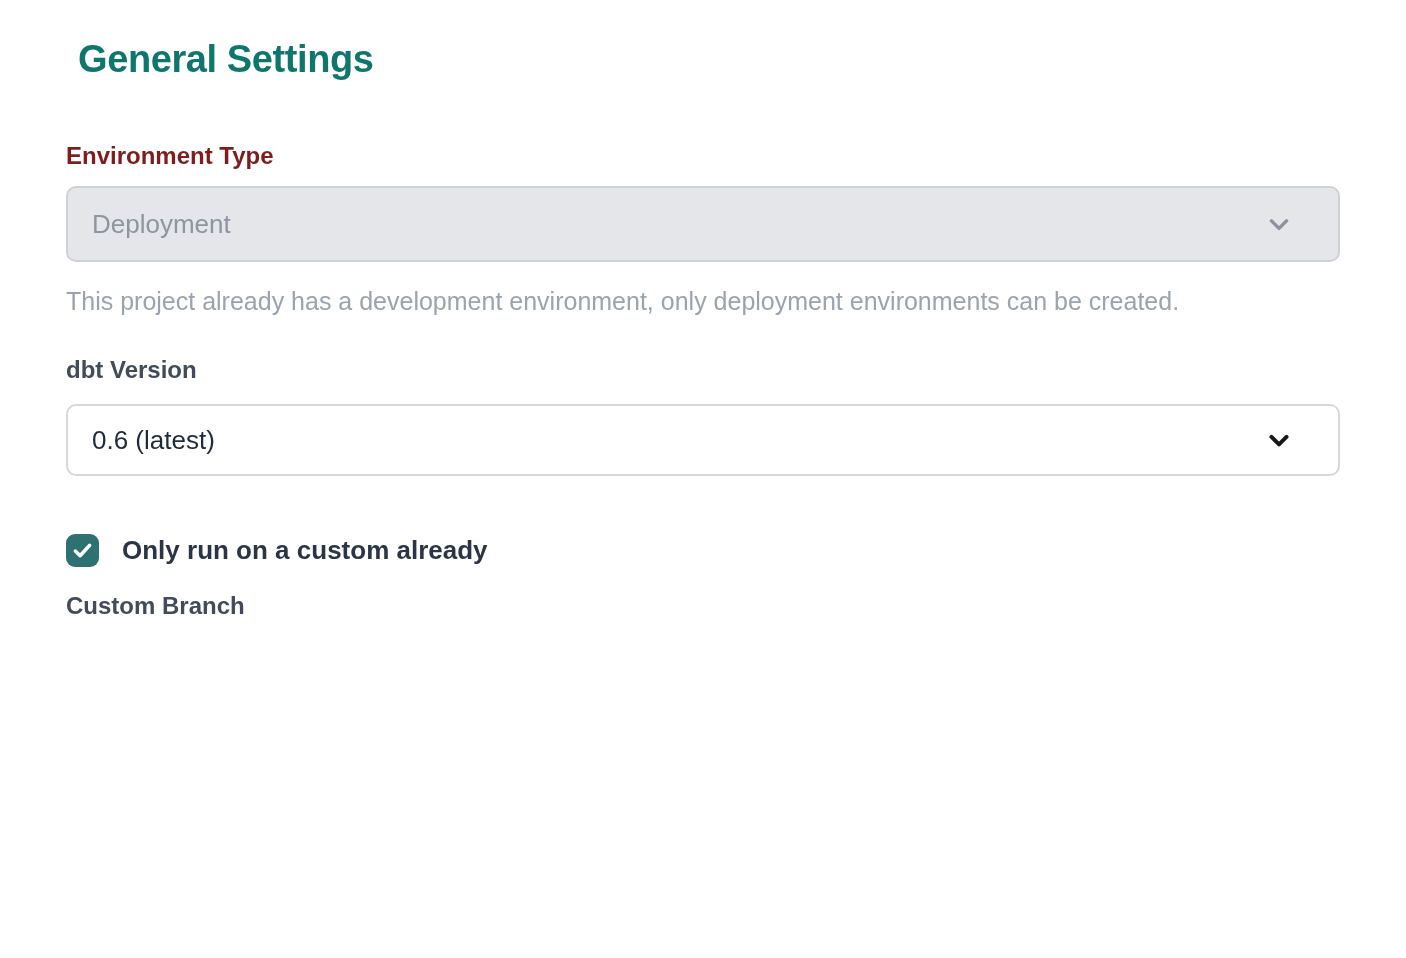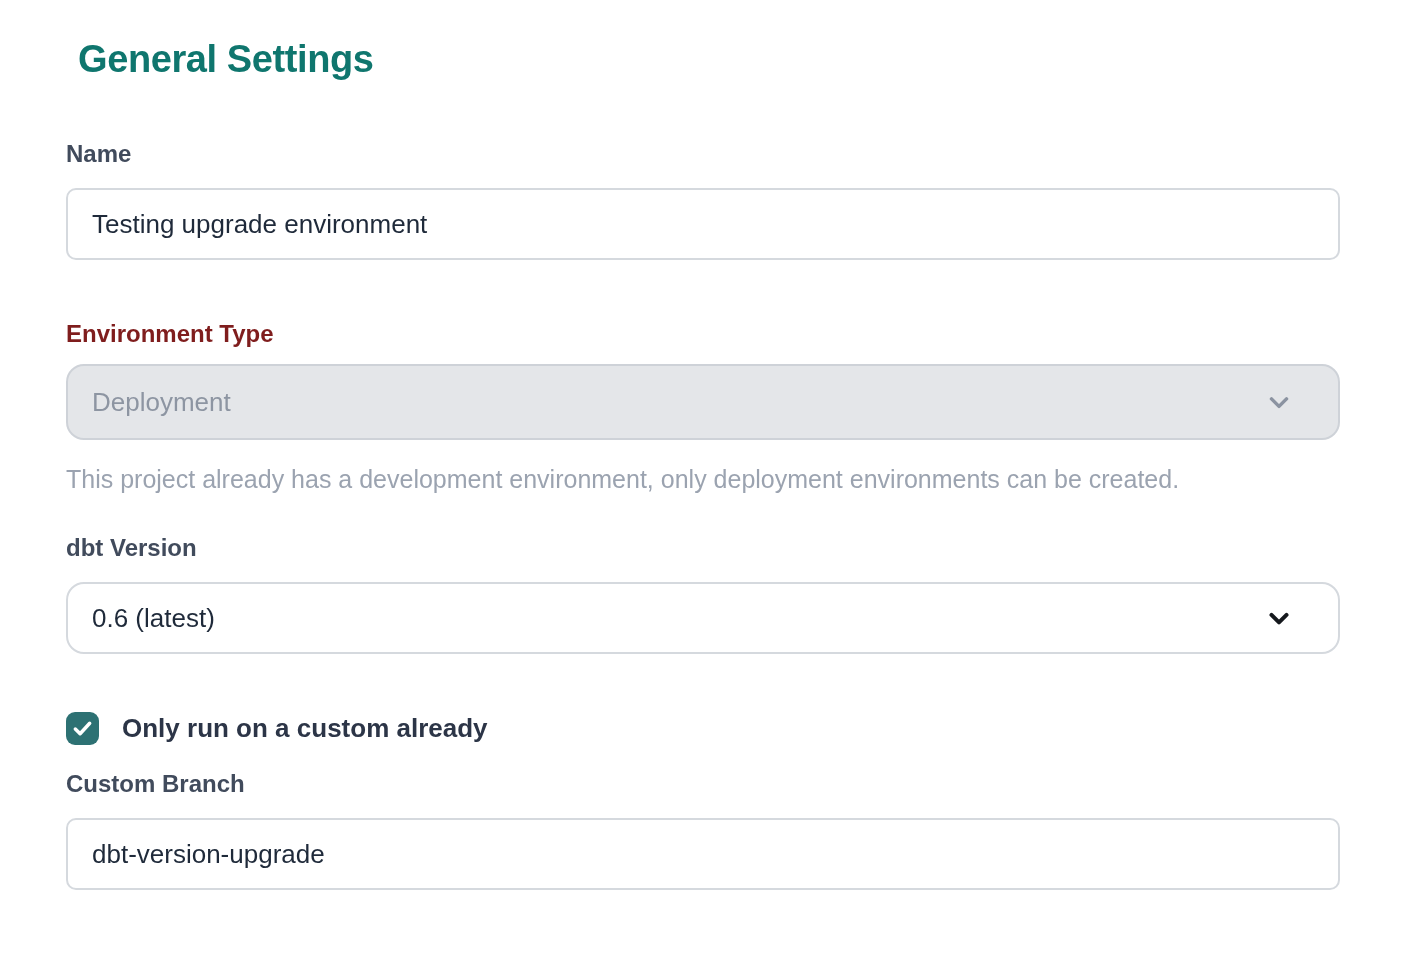--- a/index.html
+++ b/index.html
@@ -55,21 +55,21 @@
     color: #1f2a3a;
     outline: none;
   }
 
   .select {
     margin-top: 20px;
     width: 100%;
     height: 72px;
     box-sizing: border-box;
     border: 2px solid #d5d9de;
-    border-radius: 18px;
+    border-radius: 10px;
     background: #ffffff;
     padding: 0 44px 0 24px;
     display: flex;
     align-items: center;
     justify-content: space-between;
     cursor: pointer;
   }
   .select.disabled {
     margin-top: 16px;
     height: 76px;
@@ -117,24 +117,20 @@
     cursor: pointer;
   }
 </style>
 </head>
 <body>
 
 <div class="page">
 
   <h1 class="page-title">General Settings</h1>
 
-  <div class="field-group">
-    <label class="field-label">Name</label>
-    <input class="text-input" type="text" value="Testing upgrade environment" style="">
-  </div>
 
   <div class="field-group env">
     <label class="field-label muted">Environment Type</label>
     <div class="select disabled" role="combobox" aria-disabled="true">
       <span class="select-value">Deployment</span>
       <span class="chevron">
         <svg width="30" height="30" viewBox="0 0 24 24" fill="none">
           <path d="M6 9.5l6 6 6-6" stroke="#8b93a1" stroke-width="2.8" stroke-linecap="round" stroke-linejoin="round"></path>
         </svg>
       </span>
@@ -160,16 +156,15 @@
         <svg width="23" height="23" viewBox="0 0 24 24" fill="none">
           <path d="M4.5 12.5l5 5 10-11" stroke="#ffffff" stroke-width="3.6" stroke-linecap="round" stroke-linejoin="round"></path>
         </svg>
       </span>
     </span>
     <label class="checkbox-label">Only run on a custom already</label>
   </div>
 
   <div class="field-group branch">
     <label class="field-label">Custom Branch</label>
-    <input class="text-input" type="text" value="dbt-version-upgrade" style="">
   </div>
 
 </div>
 
 </body></html>

